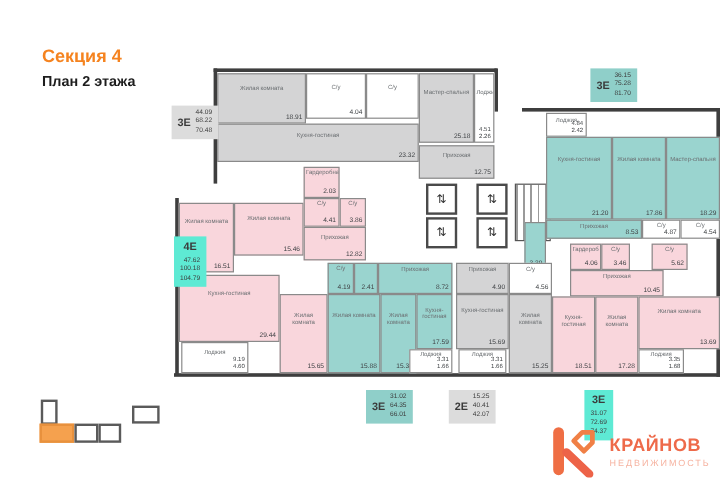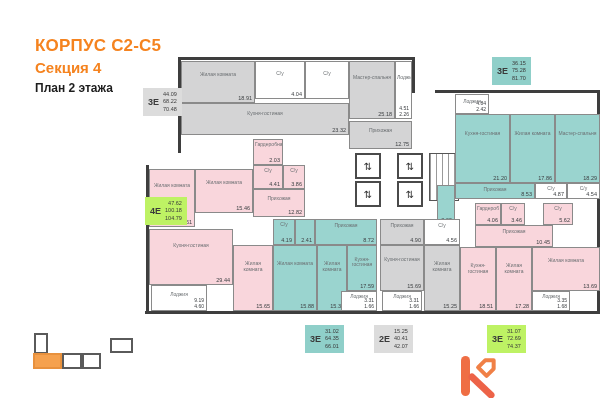--- a/index.html
+++ b/index.html
@@ -30,35 +30,34 @@
   .stairs{position:absolute;border:1.5px solid #555;background:
       repeating-linear-gradient(90deg,#9a9a9a 0 1.5px,#fff 1.5px 6px);box-sizing:border-box;}
   
   .badge{position:absolute;display:flex;align-items:center;gap:4px;padding:3px 5px;
       box-sizing:border-box;}
   .badge .bt{font-size:9px;font-weight:800;color:#3a3a3a;}
   .bnums{display:flex;flex-direction:column;align-items:flex-end;font-size:5.5px;
       color:#3c3c3c;line-height:1.35;}
   .bg-gray{background:#DCDCDC;}
   .bg-teal{background:#8FCFC9;}
-  .bg-pink{background:#bef264;}
+  .bg-pink{background:#5eead4;flex-direction:column;}
   
   .mini{position:absolute;left:30px;top:330px;width:110px;height:46px;}
   .ms{position:absolute;border:2px solid #5a5a5a;background:#fff;box-sizing:border-box;}
   .ms.active{background:#F5A14E;border-color:#E8913D;}
   
   .logo{position:absolute;left:460px;top:354px;display:flex;align-items:center;gap:8px;}
   .logo .lt1{font-size:15px;font-weight:800;color:#EE6A4A;letter-spacing:.5px;}
   .logo .lt2{font-size:7.5px;color:#F6B4A2;letter-spacing:1.6px;margin-top:1px;}
 </style>
 </head>
 <body>
 
 <div class="hdr">
-  <div class="t1">КОРПУС С2-С5</div>
   <div class="t2">Секция 4</div>
   <div class="t3">План 2 этажа</div>
 </div>
 
 <div class="plan">
 
   <div class="wall" style="left:33px;top:0;width:236px;height:3px"></div>
   <div class="wall" style="left:290px;top:33px;width:165px;height:3px"></div>
   <div class="wall" style="left:452px;top:33px;width:3px;height:224px"></div>
   <div class="wall" style="left:0;top:254px;width:455px;height:3px"></div>
@@ -335,13 +334,17 @@
   <div class="ms" style="left:52px;top:23px;width:19px;height:16px"></div>
   <div class="ms" style="left:80px;top:8px;width:23px;height:15px"></div>
 </div>
 
 <div class="logo">
   <svg width="40" height="44" viewBox="0 0 40 44">
     <rect x="1" y="2" width="9" height="40" rx="4.5" fill="#EF6E44"></rect>
     <path d="M22 10 L28 4 L34 10 V20 H22 Z" transform="rotate(45 28 12)" fill="none" stroke="#F08046" stroke-width="4" stroke-linejoin="round"></path>
     <path d="M12 23 L31 41" stroke="#ED6348" stroke-width="7" stroke-linecap="round" fill="none"></path>
   </svg>
+  <div>
+    <div class="lt1">КРАЙНОВ</div>
+    <div class="lt2">НЕДВИЖИМОСТЬ</div>
+  </div>
 </div>
 
 </body></html>

